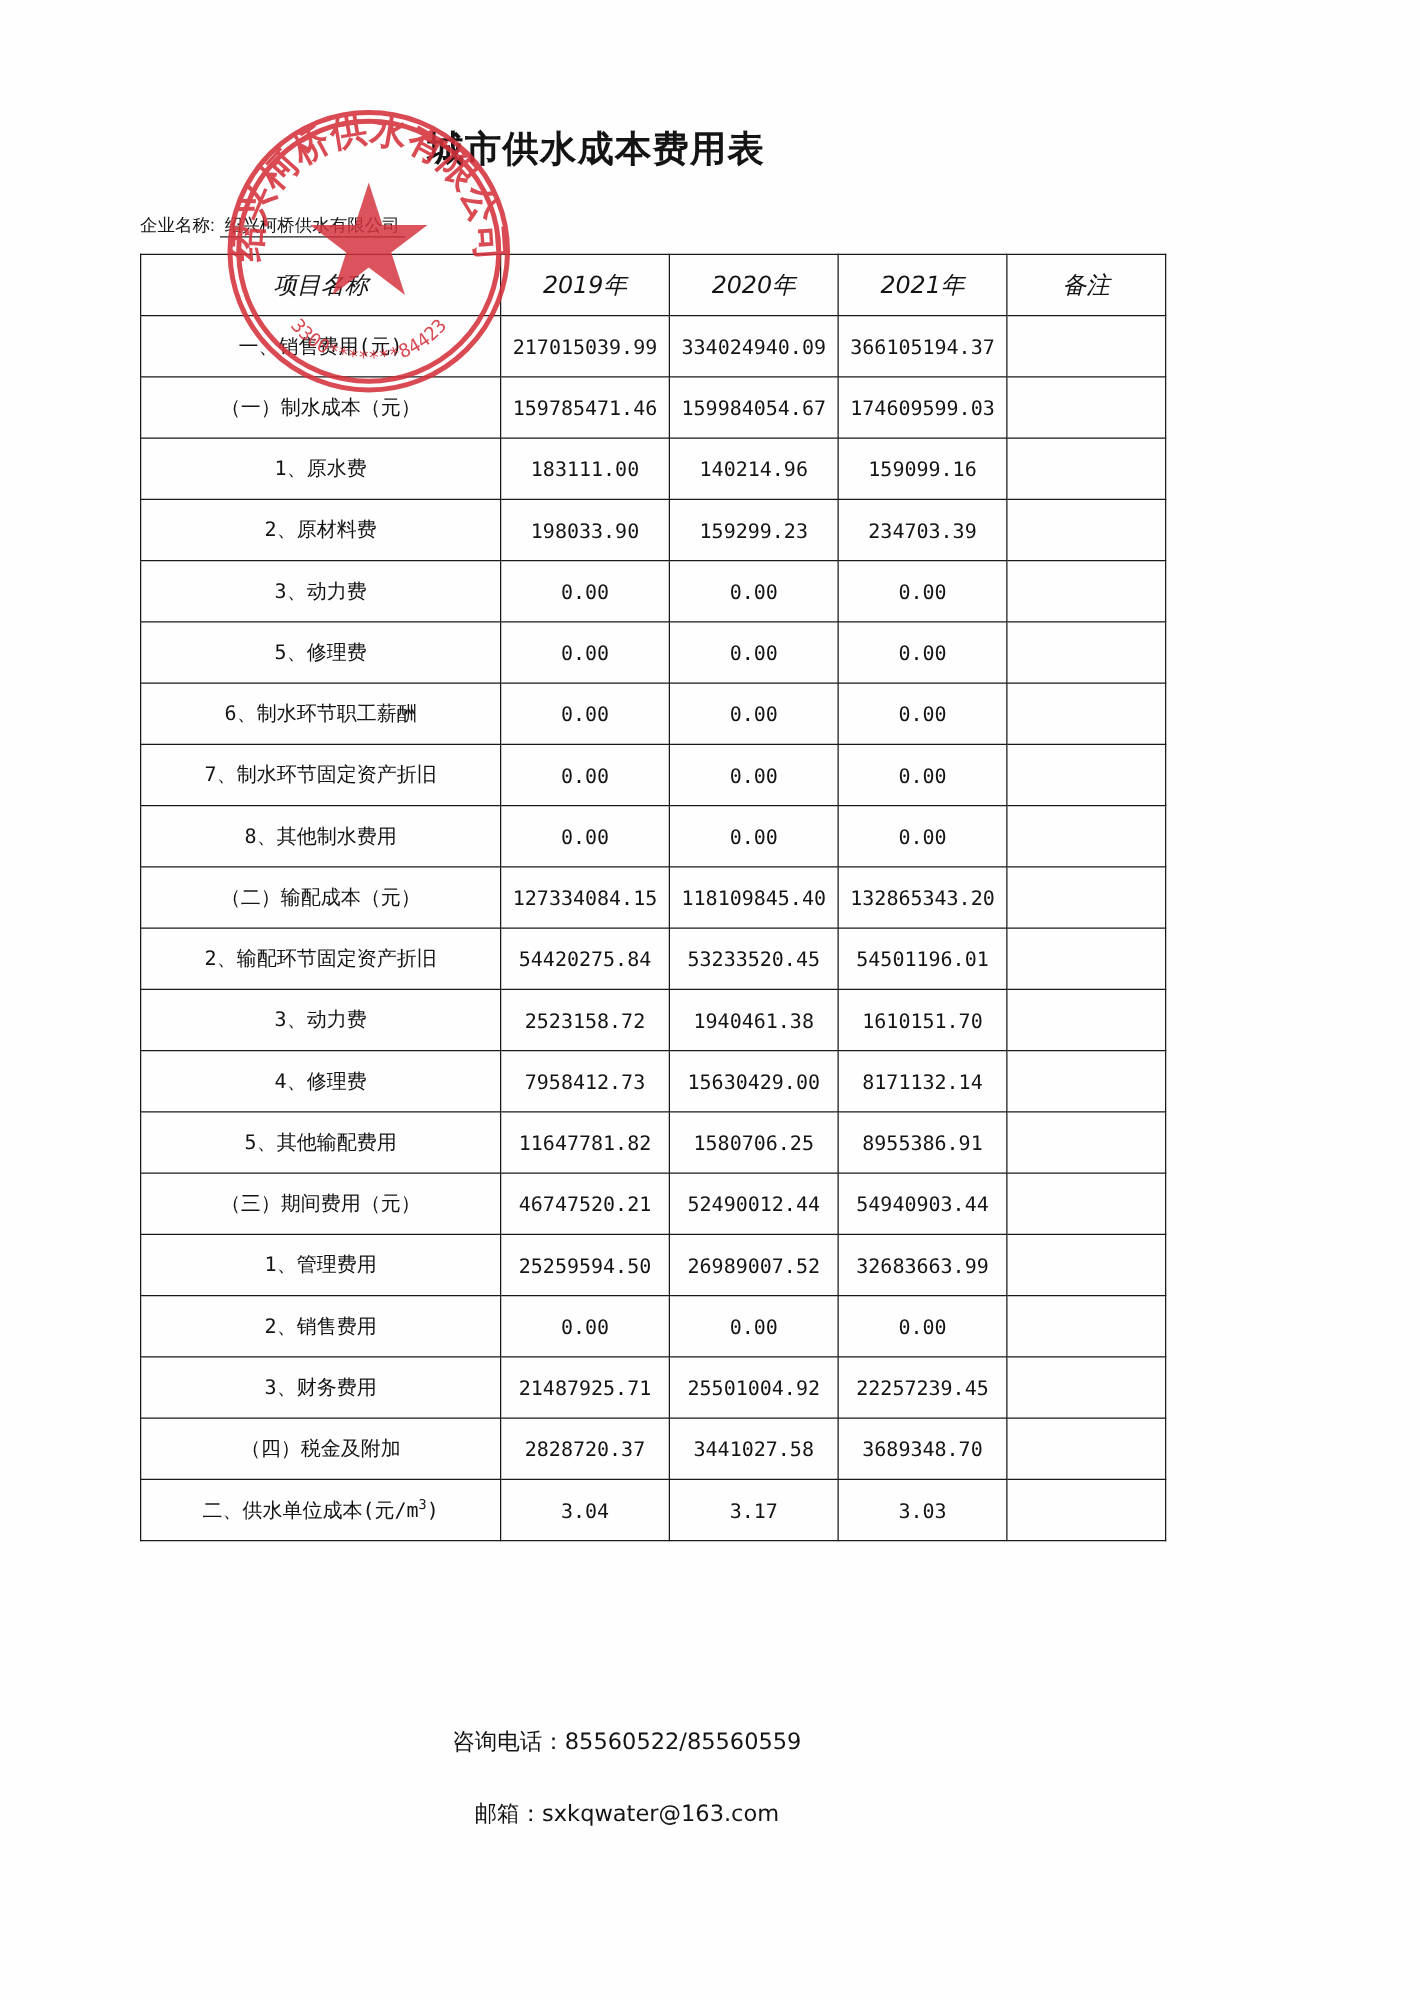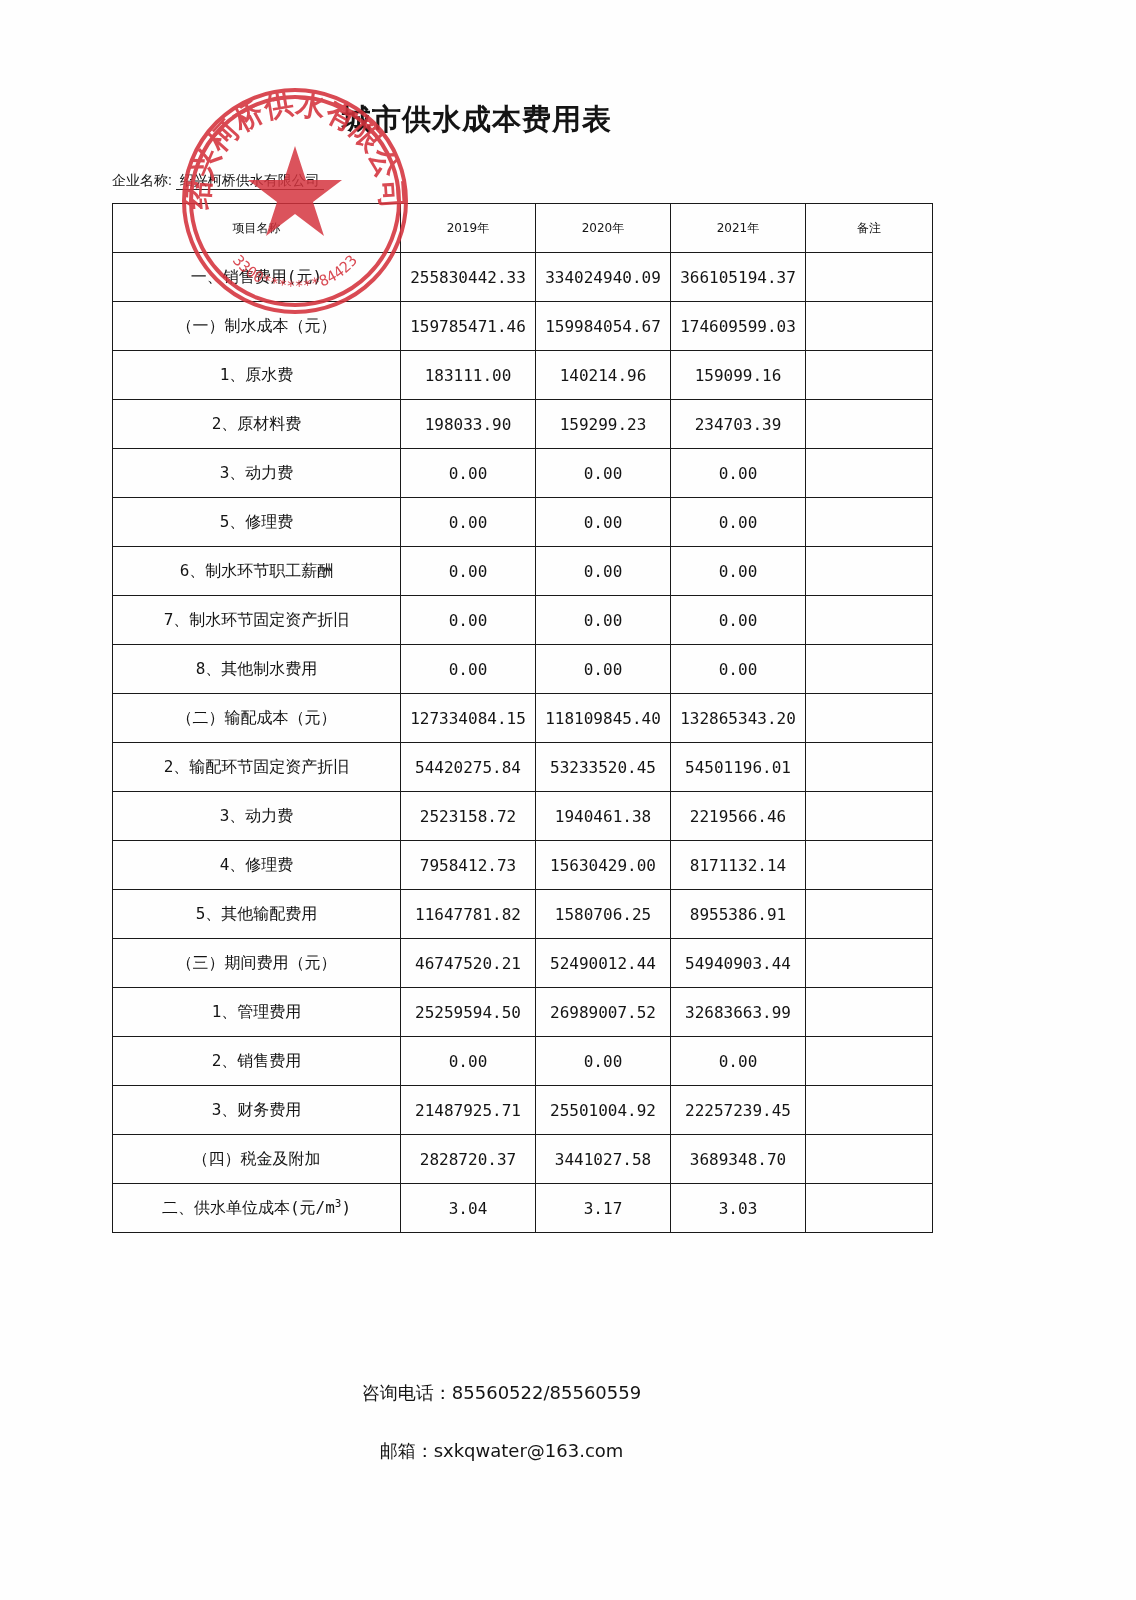--- a/index.html
+++ b/index.html
@@ -61,21 +61,22 @@
     height: 48px;
     font-size: 16px;
     font-weight: normal;
     font-family: "DejaVu Sans Mono", monospace;
     text-align: center;
     vertical-align: middle;
     padding: 0;
   }
   table.cost th {
     font-family: "DejaVu Sans", sans-serif;
-    font-size: 12px;
+    font-size: 19px;
+    font-style: italic;
   }
   .col-name { width: 288px; }
   .col-year { width: 135px; }
   .col-remark { width: 127px; }
 
   td.name {
     text-align: left;
     font-family: "DejaVu Sans", sans-serif;
     font-size: 17px;
     white-space: nowrap;
@@ -136,21 +137,21 @@
         <th class="item-head">项目名称</th>
         <th>2019年</th>
         <th>2020年</th>
         <th>2021年</th>
         <th>备注</th>
       </tr>
     </thead>
     <tbody id="table-body">
         <tr>
           <td class="name ind0">一、销售费用(元)</td>
-          <td>255830442.33</td>
+          <td>217015039.99</td>
           <td>334024940.09</td>
           <td>366105194.37</td>
           <td></td>
         </tr>
         <tr>
           <td class="name ind1">（一）制水成本（元）</td>
           <td>159785471.46</td>
           <td>159984054.67</td>
           <td>174609599.03</td>
           <td></td>
@@ -215,21 +216,21 @@
           <td class="name ind2">2、输配环节固定资产折旧</td>
           <td>54420275.84</td>
           <td>53233520.45</td>
           <td>54501196.01</td>
           <td></td>
         </tr>
         <tr>
           <td class="name ind2">3、动力费</td>
           <td>2523158.72</td>
           <td>1940461.38</td>
-          <td>2219566.46</td>
+          <td>1610151.70</td>
           <td></td>
         </tr>
         <tr>
           <td class="name ind2">4、修理费</td>
           <td>7958412.73</td>
           <td>15630429.00</td>
           <td>8171132.14</td>
           <td></td>
         </tr>
         <tr>

